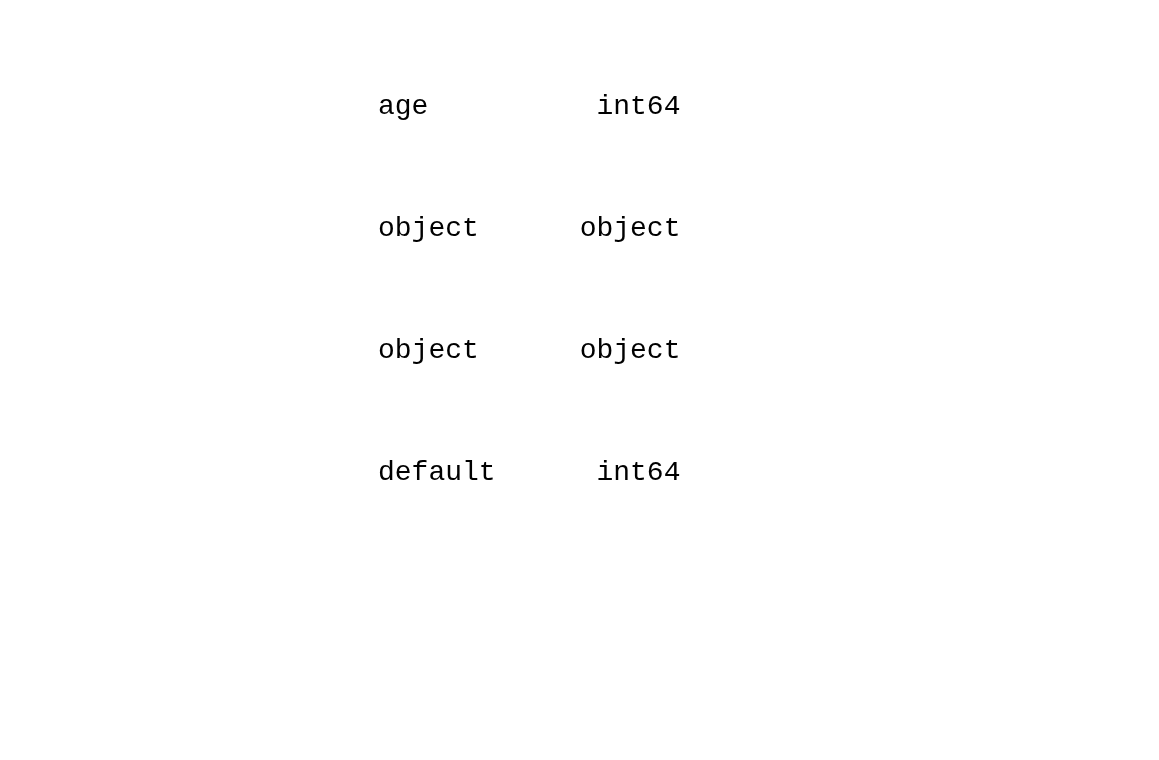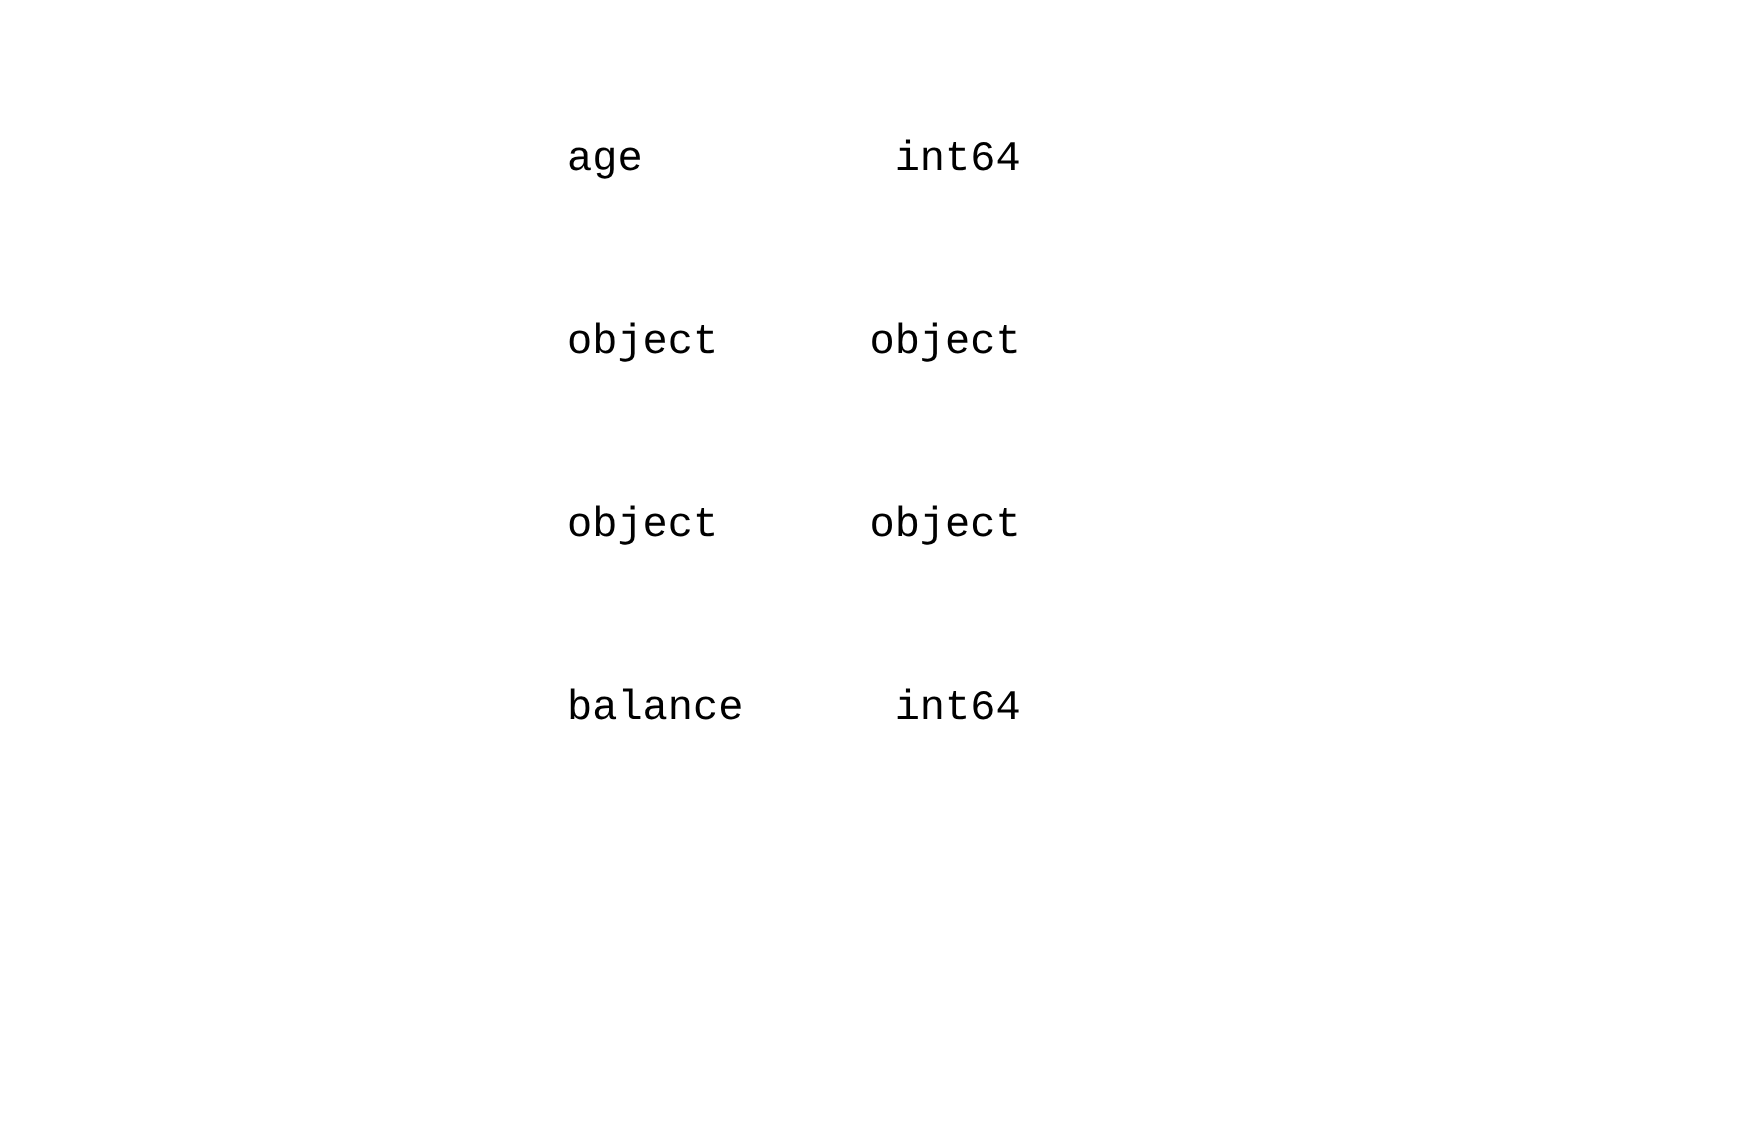--- a/index.html
+++ b/index.html
@@ -34,21 +34,21 @@
       text-align: right;
     }
   </style>
 </head>
 <body>
 
 <div class="output-container">
   <span class="dtype-row"><span class="col-name">age</span><span class="col-type">int64</span></span>
   <span class="dtype-row"><span class="col-name">object</span><span class="col-type">object</span></span>
   <span class="dtype-row"><span class="col-name">object</span><span class="col-type">object</span></span>
-  <span class="dtype-row"><span class="col-name">balance</span><span class="col-type">int64</span></span>
+  <span class="dtype-row"><span class="col-name">default</span><span class="col-type">int64</span></span>
   
   
   
   
   
   
   
   
   
   

